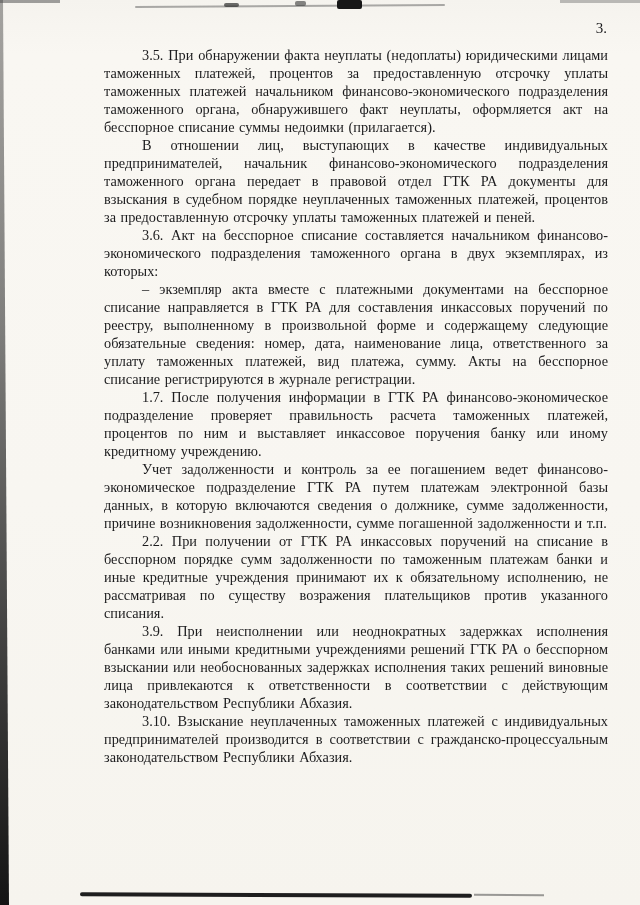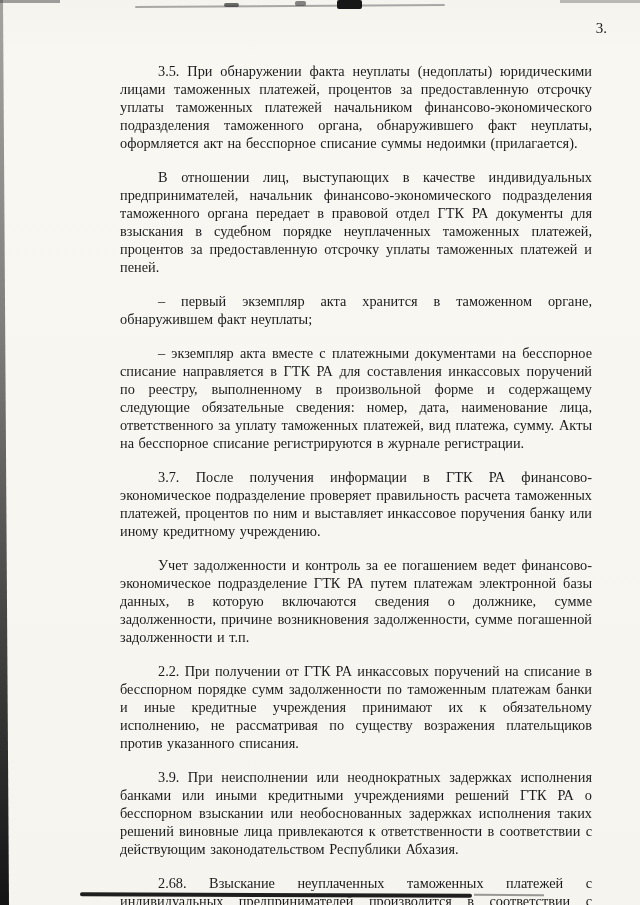--- a/index.html
+++ b/index.html
@@ -78,21 +78,21 @@
     position: absolute;
     top: 46px;
     left: 104px;
     width: 504px;
     font-size: 14.3px;
     line-height: 18px;
     text-align: justify;
     text-align-last: left;
   }
   .content p {
-    margin: 16px;
+    margin: 0;
     text-indent: 38px;
     word-spacing: 1px;
   }
 </style>
 </head>
 <body>
 
 <div class="page">
 
   <div class="artifact a-left-edge"></div>
@@ -103,22 +103,22 @@
   <div class="artifact a-top-blob3"></div>
   <div class="artifact a-top-right"></div>
   <div class="artifact a-bottom-line"></div>
   <div class="artifact a-bottom-line2"></div>
 
   <div class="page-number">3.</div>
 
   <div class="content">
     <p>3.5. При обнаружении факта неуплаты (недоплаты) юридическими лицами таможенных платежей, процентов за предоставленную отсрочку уплаты таможенных платежей начальником финансово-экономического подразделения таможенного органа, обнаружившего факт неуплаты, оформляется акт на бесспорное списание суммы недоимки (прилагается).</p>
     <p>В отношении лиц, выступающих в качестве индивидуальных предпринимателей, начальник финансово-экономического подразделения таможенного органа передает в правовой отдел ГТК РА документы для взыскания в судебном порядке неуплаченных таможенных платежей, процентов за предоставленную отсрочку уплаты таможенных платежей и пеней.</p>
-    <p>– первый экземпляр акта хранится в таможенном органе, обнаружившем факт неуплаты;</p>
+    <p>3.6. Акт на бесспорное списание составляется начальником финансово-экономического подразделения таможенного органа в двух экземплярах, из которых:</p>
     <p>– экземпляр акта вместе с платежными документами на бесспорное списание направляется в ГТК РА для составления инкассовых поручений по реестру, выполненному в произвольной форме и содержащему следующие обязательные сведения: номер, дата, наименование лица, ответственного за уплату таможенных платежей, вид платежа, сумму. Акты на бесспорное списание регистрируются в журнале регистрации.</p>
-    <p>3.7. После получения информации в ГТК РА финансово-экономическое подразделение проверяет правильность расчета таможенных платежей, процентов по ним и выставляет инкассовое поручения банку или иному кредитному учреждению.</p>
+    <p>1.7. После получения информации в ГТК РА финансово-экономическое подразделение проверяет правильность расчета таможенных платежей, процентов по ним и выставляет инкассовое поручения банку или иному кредитному учреждению.</p>
     <p>Учет задолженности и контроль за ее погашением ведет финансово-экономическое подразделение ГТК РА путем платежам электронной базы данных, в которую включаются сведения о должнике, сумме задолженности, причине возникновения задолженности, сумме погашенной задолженности и т.п.</p>
     <p>2.2. При получении от ГТК РА инкассовых поручений на списание в бесспорном порядке сумм задолженности по таможенным платежам банки и иные кредитные учреждения принимают их к обязательному исполнению, не рассматривая по существу возражения плательщиков против указанного списания.</p>
     <p>3.9. При неисполнении или неоднократных задержках исполнения банками или иными кредитными учреждениями решений ГТК РА о бесспорном взыскании или необоснованных задержках исполнения таких решений виновные лица привлекаются к ответственности в соответствии с действующим законодательством Республики Абхазия.</p>
-    <p>2.68. Взыскание неуплаченных таможенных платежей с индивидуальных предпринимателей производится в соответствии с гражданско-процессуальным законодательством Республики Абхазия.</p>
+    <p>3.10. Взыскание неуплаченных таможенных платежей с индивидуальных предпринимателей производится в соответствии с гражданско-процессуальным законодательством Республики Абхазия.</p>
   </div>
 
 </div>
 
 </body></html>

